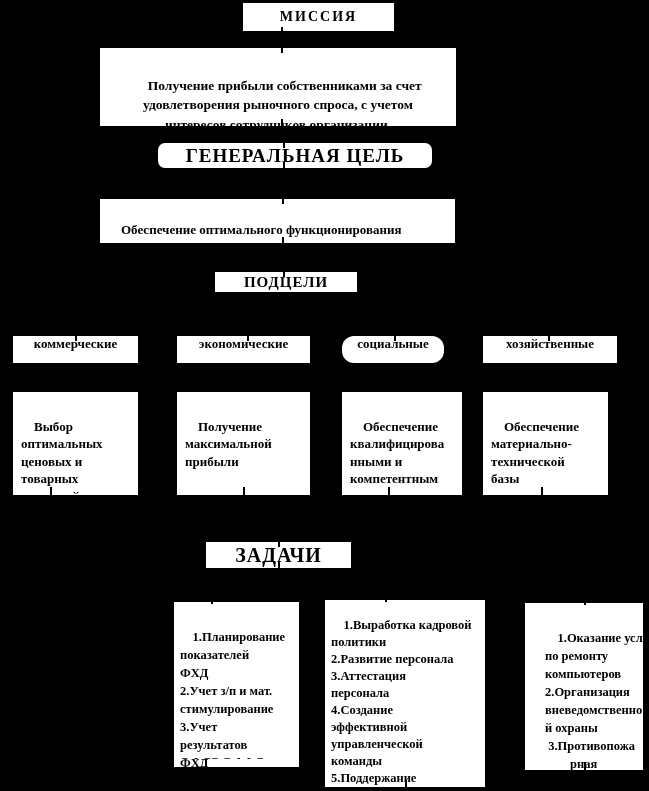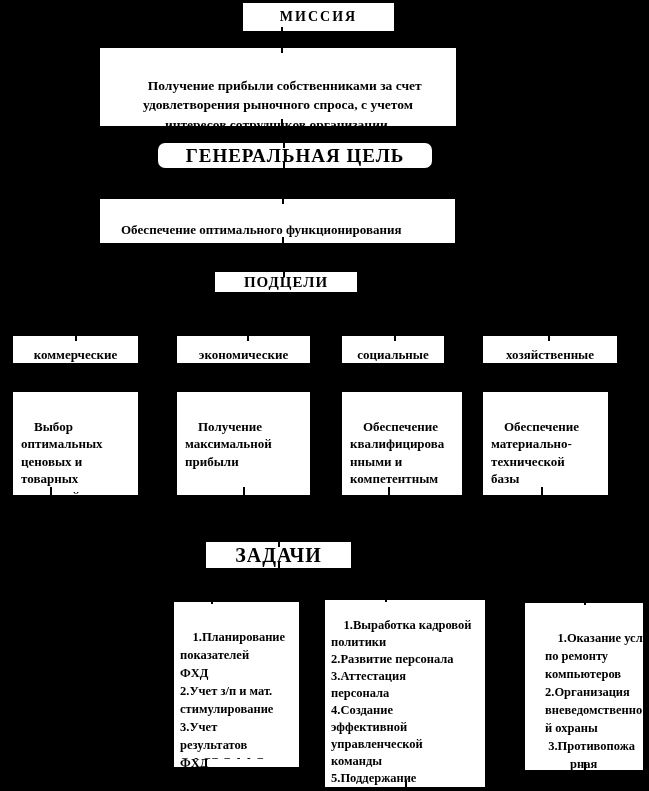--- a/index.html
+++ b/index.html
@@ -28,21 +28,21 @@
     align-items: center;
     justify-content: center;
     text-align: center;
   }
   .text-box {
     white-space: pre;
     overflow: hidden;
   }
   .cat-box {
     display: flex;
-    align-items: flex-end;
+    align-items: flex-start;
     justify-content: center;
     text-align: center;
     font-size: 13px;
   }
   .tick {
     position: absolute;
     width: 2px;
     height: 9px;
     background: #000000;
   }
@@ -82,21 +82,21 @@
   <div class="box title-box" style="left:215px; top:272px; width:142px; height:20px; font-size:15px; letter-spacing:1px;">
     <span>ПОДЦЕЛИ</span>
   </div>
 
   <div class="box cat-box" style="left:13px; top:336px; width:125px; height:27px;">
     <span>коммерческие</span>
   </div>
   <div class="box cat-box" style="left:177px; top:336px; width:133px; height:27px;">
     <span>экономические</span>
   </div>
-  <div class="box cat-box" style="left:342px; top:336px; width:102px; height:27px;">
+  <div class="box cat-box" style="left:342px; top:336px; width:102px; height:27px;border-radius:12px;">
     <span>социальные</span>
   </div>
   <div class="box cat-box" style="left:483px; top:336px; width:134px; height:27px;">
     <span>хозяйственные</span>
   </div>
 
   <div class="box text-box" style="left:13px; top:392px; width:125px; height:103px; font-size:13px; line-height:17.5px; padding:8px 8px;">
     <span>Выбор
 оптимальных
 ценовых и

